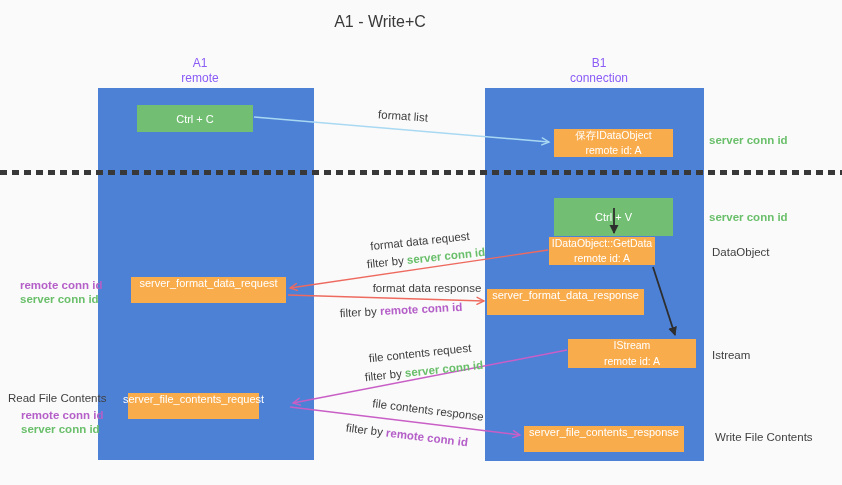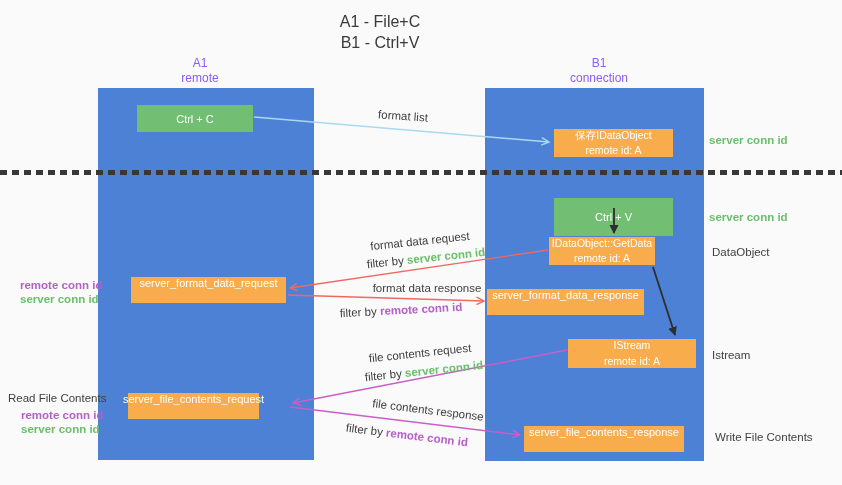--- a/index.html
+++ b/index.html
@@ -42,22 +42,21 @@
   }
   .conn-green  { color:#6abf6b; font-weight:bold; }
   .conn-purple { color:#b55fc8; font-weight:bold; }
 </style>
 </head>
 <body>
 
 <div class="stage">
 
   <div class="title">
-    <div>A1 - File+C</div>
-    <div>B1 - Ctrl+V</div>
+    <div>A1 - Write+C</div>
   </div>
 
   <div class="lane-header" style="left:200px; top:56px;">
     <div>A1</div>
     <div>remote</div>
   </div>
   <div class="lane-header" style="left:599px; top:56px;">
     <div>B1</div>
     <div>connection</div>
   </div>

